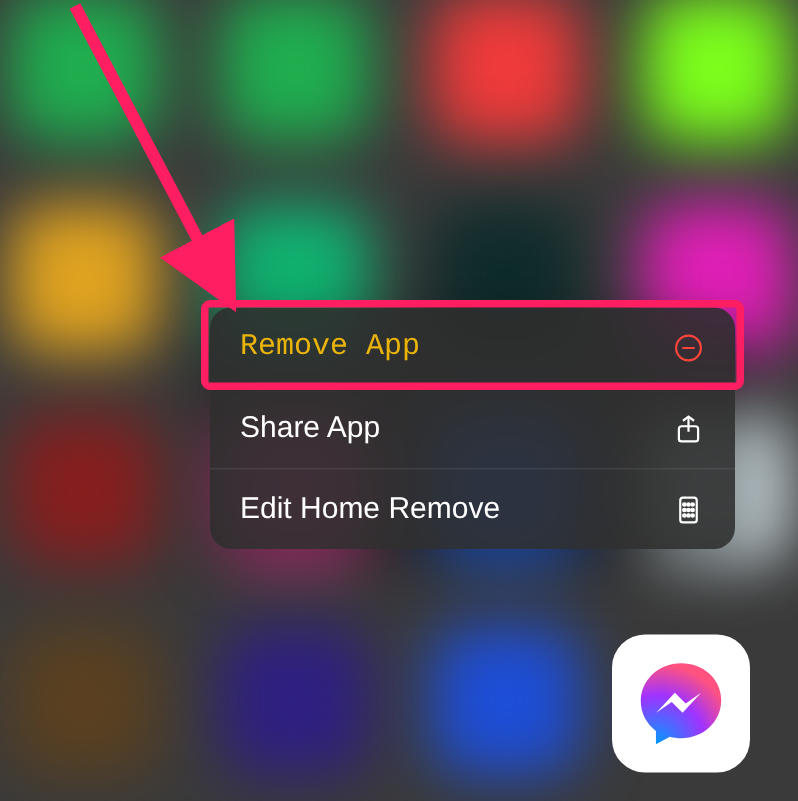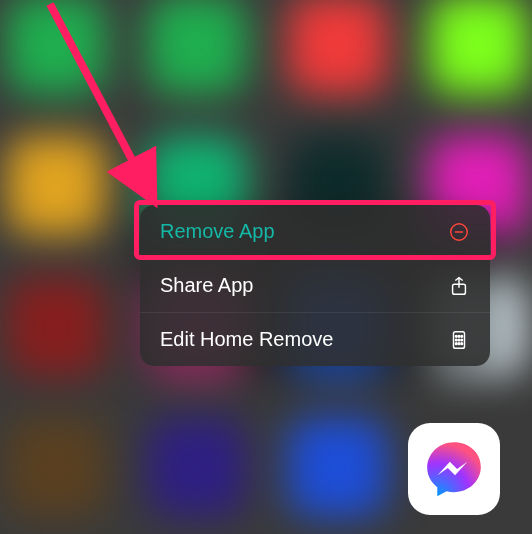--- a/index.html
+++ b/index.html
@@ -39,21 +39,21 @@
   align-items: center;
   padding: 15px 20px;
   font-size: 20px;
   color: #fff;
   cursor: pointer;
 }
 .menu-item + .menu-item {
   border-top: 1px solid rgba(255,255,255,0.08);
   text-align: center;
 }
-.menu-item.danger { color: #14b8a6; }
+.menu-item.danger { color: #eab308; font-family: Liberation Mono, monospace; }
 .highlight-box {
   position: absolute;
   left: 134px;
   top: 200px;
   width: 362px;
   height: 60px;
   border: 5px solid #ff1e61;
   border-radius: 6px;
   pointer-events: none;
 }

